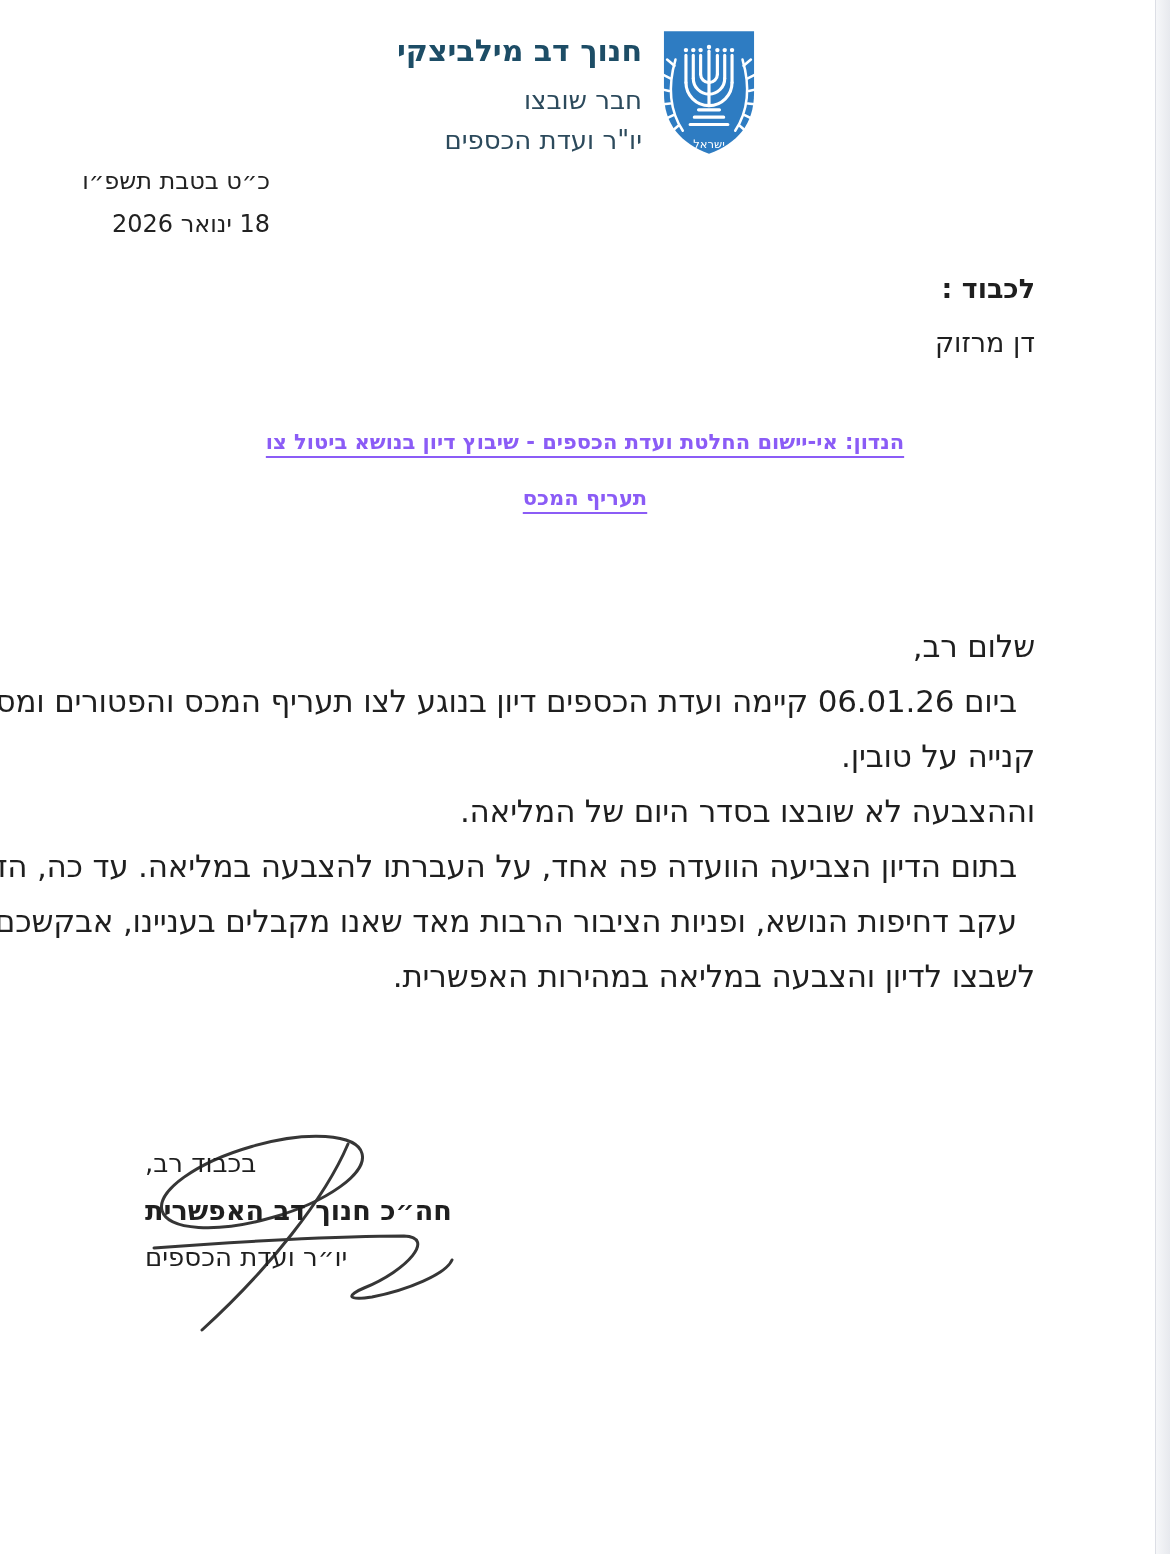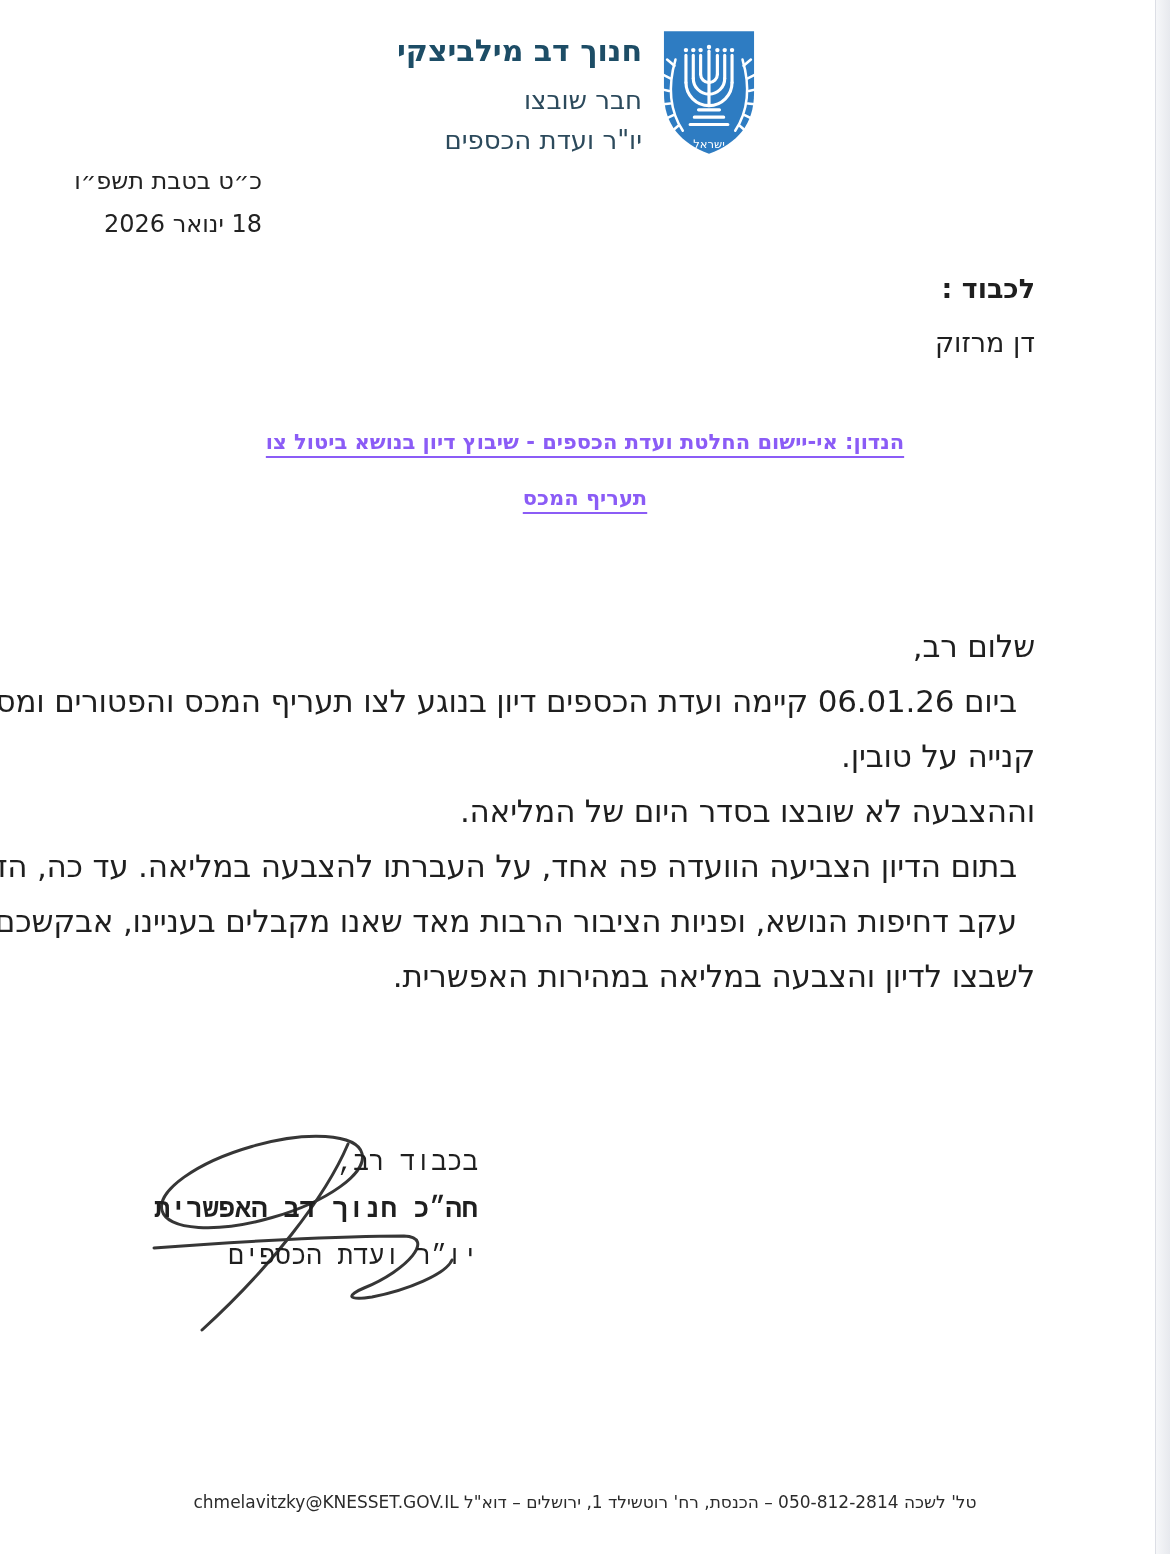--- a/index.html
+++ b/index.html
@@ -22,21 +22,21 @@
   .header{
     position:absolute;top:26px;right:408px;
     display:flex;gap:14px;align-items:flex-start;
   }
   .emblem{width:106px;height:132px;display:block;}
   .header-text{padding-top:6px;text-align:right;}
   .header-name{font-size:30px;font-weight:bold;color:#1d4d66;line-height:38px;margin-bottom:10px;white-space:nowrap;text-align:right;}
   .header-role{font-size:26px;color:#2c4a5c;line-height:40px;white-space:nowrap;}
   
   .dateblock{
-    position:absolute;top:166px;left:104px;width:158px;
+    position:absolute;top:166px;left:112px;width:158px;
     text-align:right;font-size:24px;line-height:30px;color:#222;
   }
   .dateblock .greg{margin-top:13px;white-space:nowrap;}
   .dateblock .heb{white-space:nowrap;}
   
   .recipient{
     position:absolute;top:262px;right:135px;
     text-align:right;font-size:27px;line-height:54px;
   }
   .recipient .salutation{font-weight:bold;}
@@ -49,21 +49,21 @@
   .subject .s-line{text-decoration:underline;text-underline-offset:7px;text-decoration-thickness:2px;display:inline-block;}
   .subject .row2{margin-top:32px;}
   
   .letter-body{position:absolute;top:619px;right:135px;left:40px;}
   .letter-body .line{
     height:55px;line-height:55px;font-size:31px;
     white-space:nowrap;text-align:right;letter-spacing:-0.2px;
   }
   .letter-body .line.indent{padding-right:18px;}
   
-  .sig-text{position:absolute;top:1140px;left:168px;width:310px;text-align:right;font-family:Liberation Mono, monospace;}
+  .sig-text{position:absolute;top:1140px;left:145px;width:310px;text-align:left;}
   .sig-closing{font-size:26px;line-height:47px;}
   .sig-name{font-size:27px;font-weight:bold;line-height:47px;white-space:nowrap;}
   .sig-role{font-size:26px;line-height:47px;}
   .sig-svg{position:absolute;top:1098px;left:140px;width:340px;height:240px;pointer-events:none;}
   
   .footer{
     position:absolute;top:1492px;left:0;width:100%;
     text-align:center;font-size:17px;color:#2b2b2b;white-space:nowrap;
   }
 </style>
@@ -141,15 +141,14 @@
       <path d="M14,150 C90,144 200,138 264,138 C296,139 268,172 224,190 C207,197 206,203 232,199 C268,192 306,176 312,162"></path>
     </g>
   </svg>
 
   <div class="sig-text">
     <div class="sig-closing">בכבוד רב,</div>
     <div class="sig-name">חה״כ חנוך דב האפשרית</div>
     <div class="sig-role">יו״ר ועדת הכספים</div>
   </div>
 
-  <div class="footer">טל' לשכה 050-812-2814 – הכנסת, רח' רוטשילד 1, ירושלים – דוא"ל chmelavitzky@KNESSET.GOV.IL</div>
 
 </div>
 
 </body></html>

